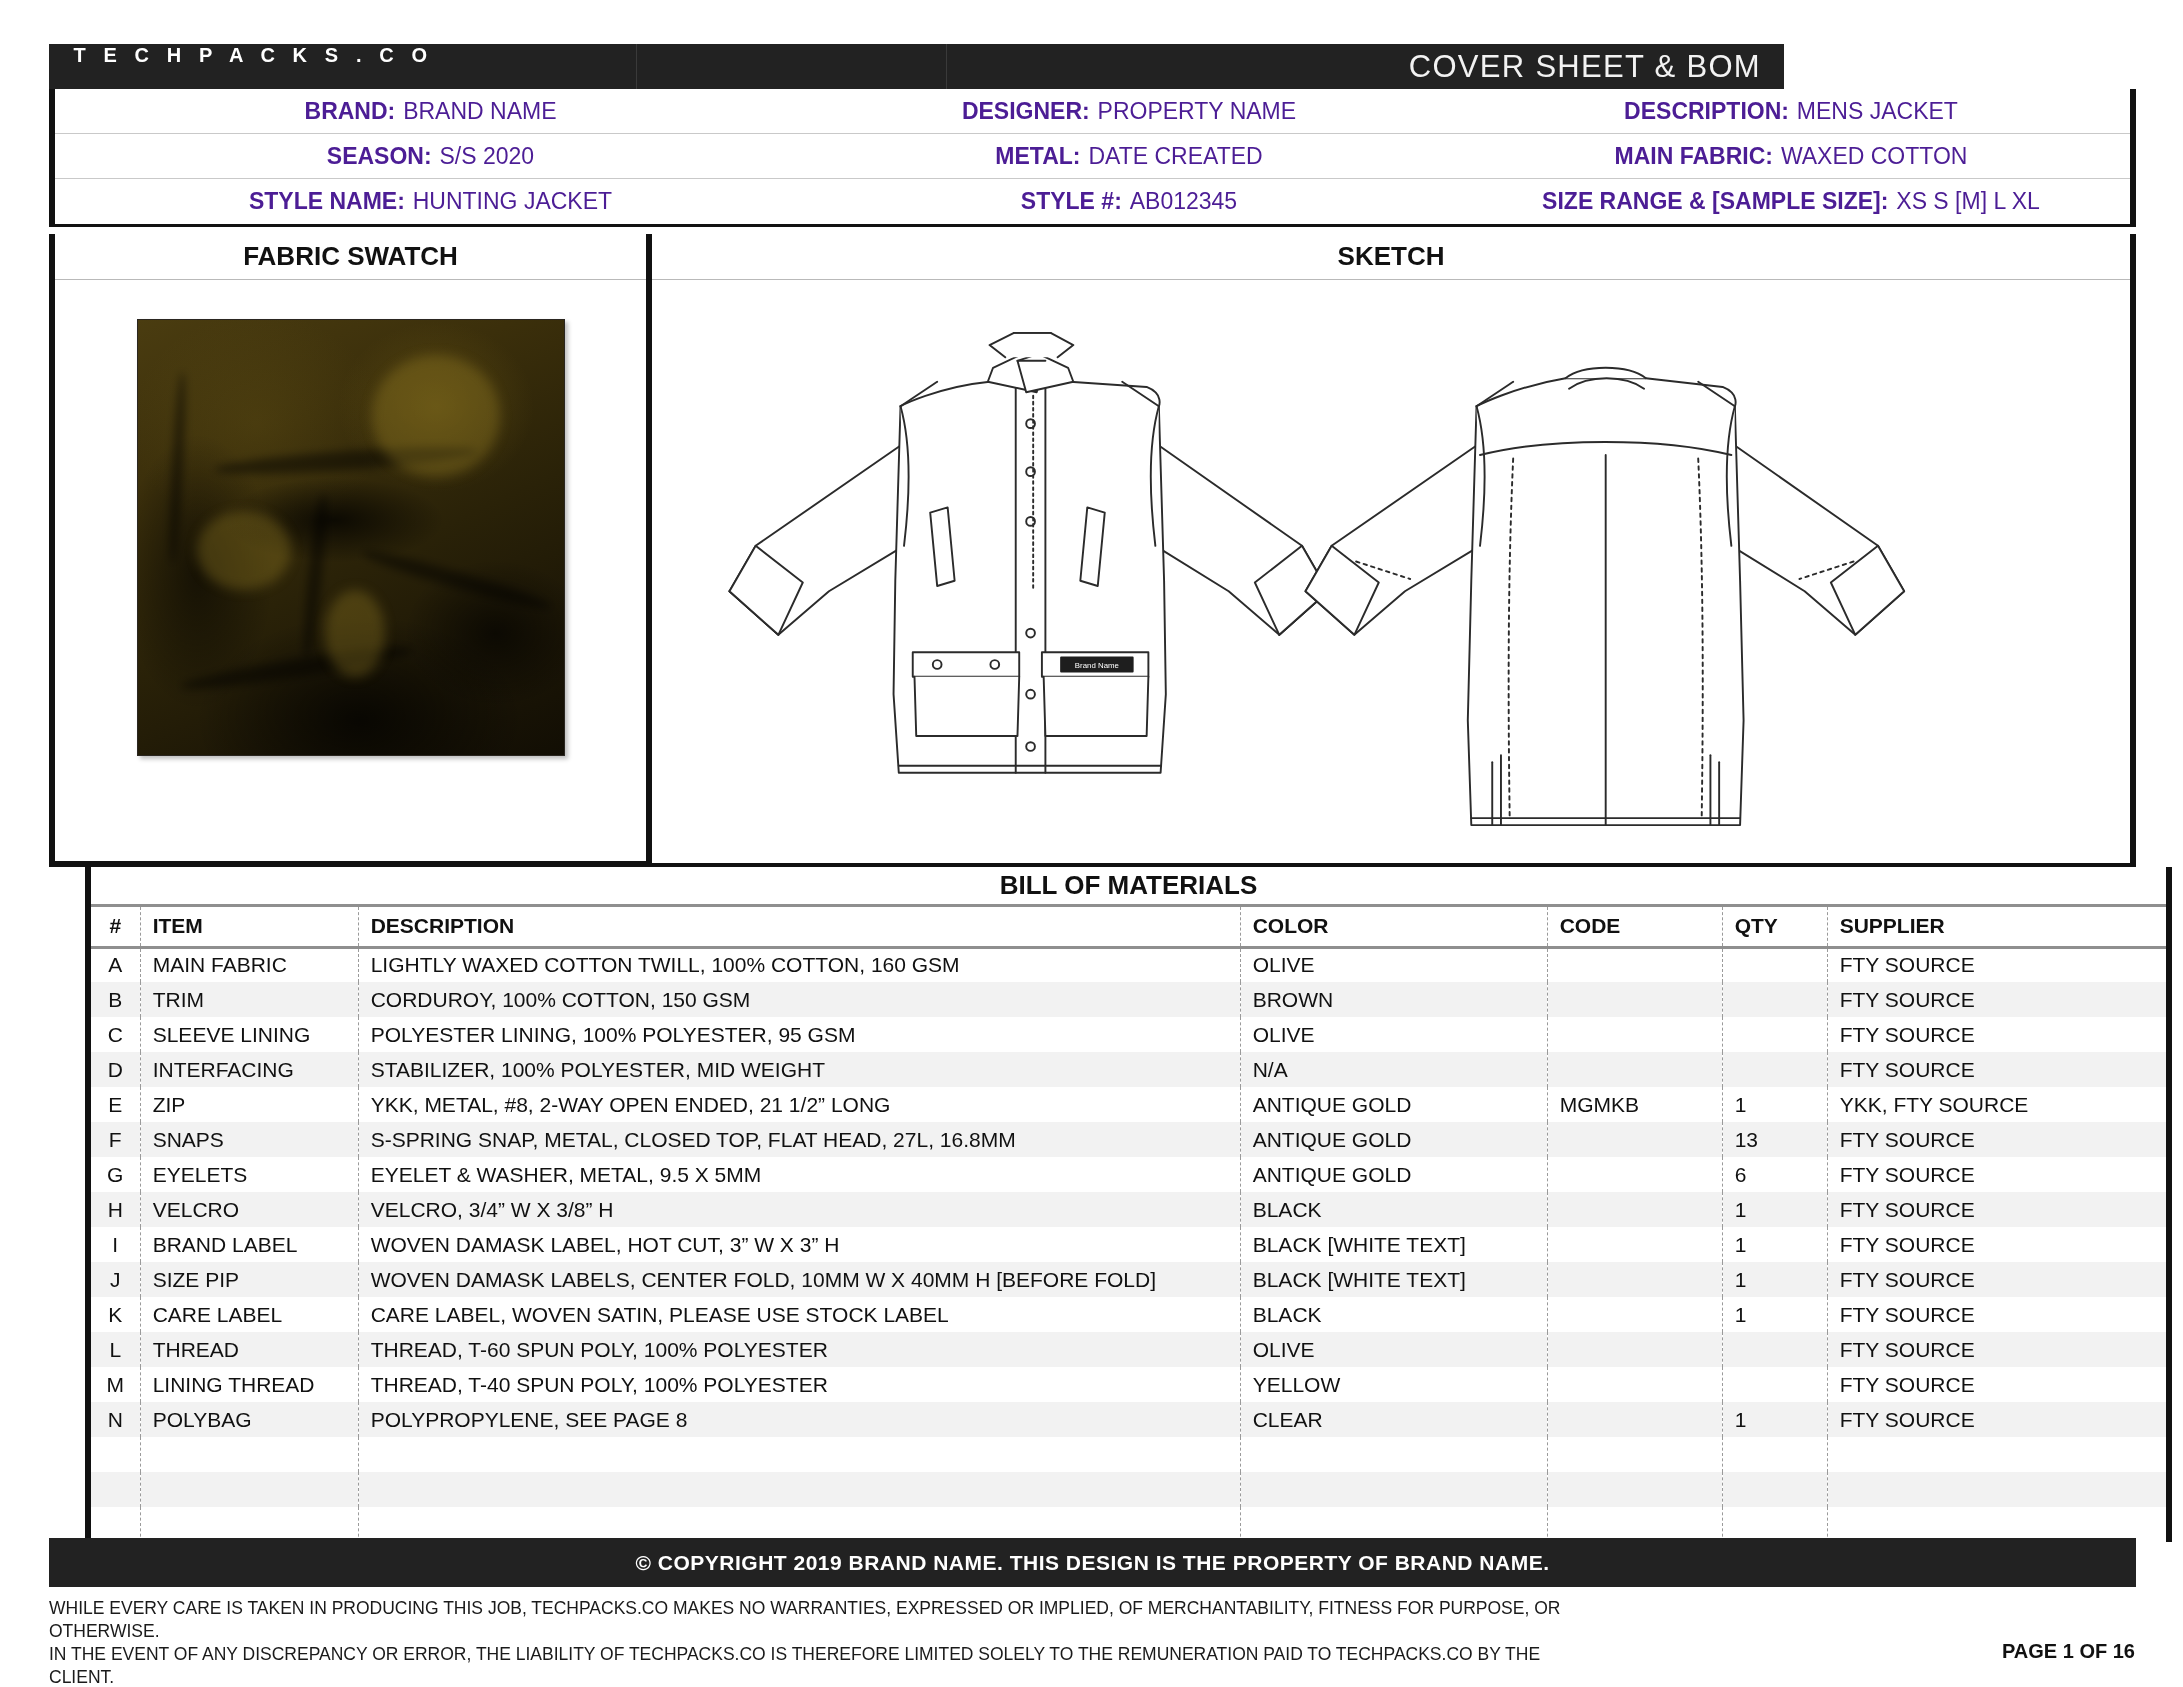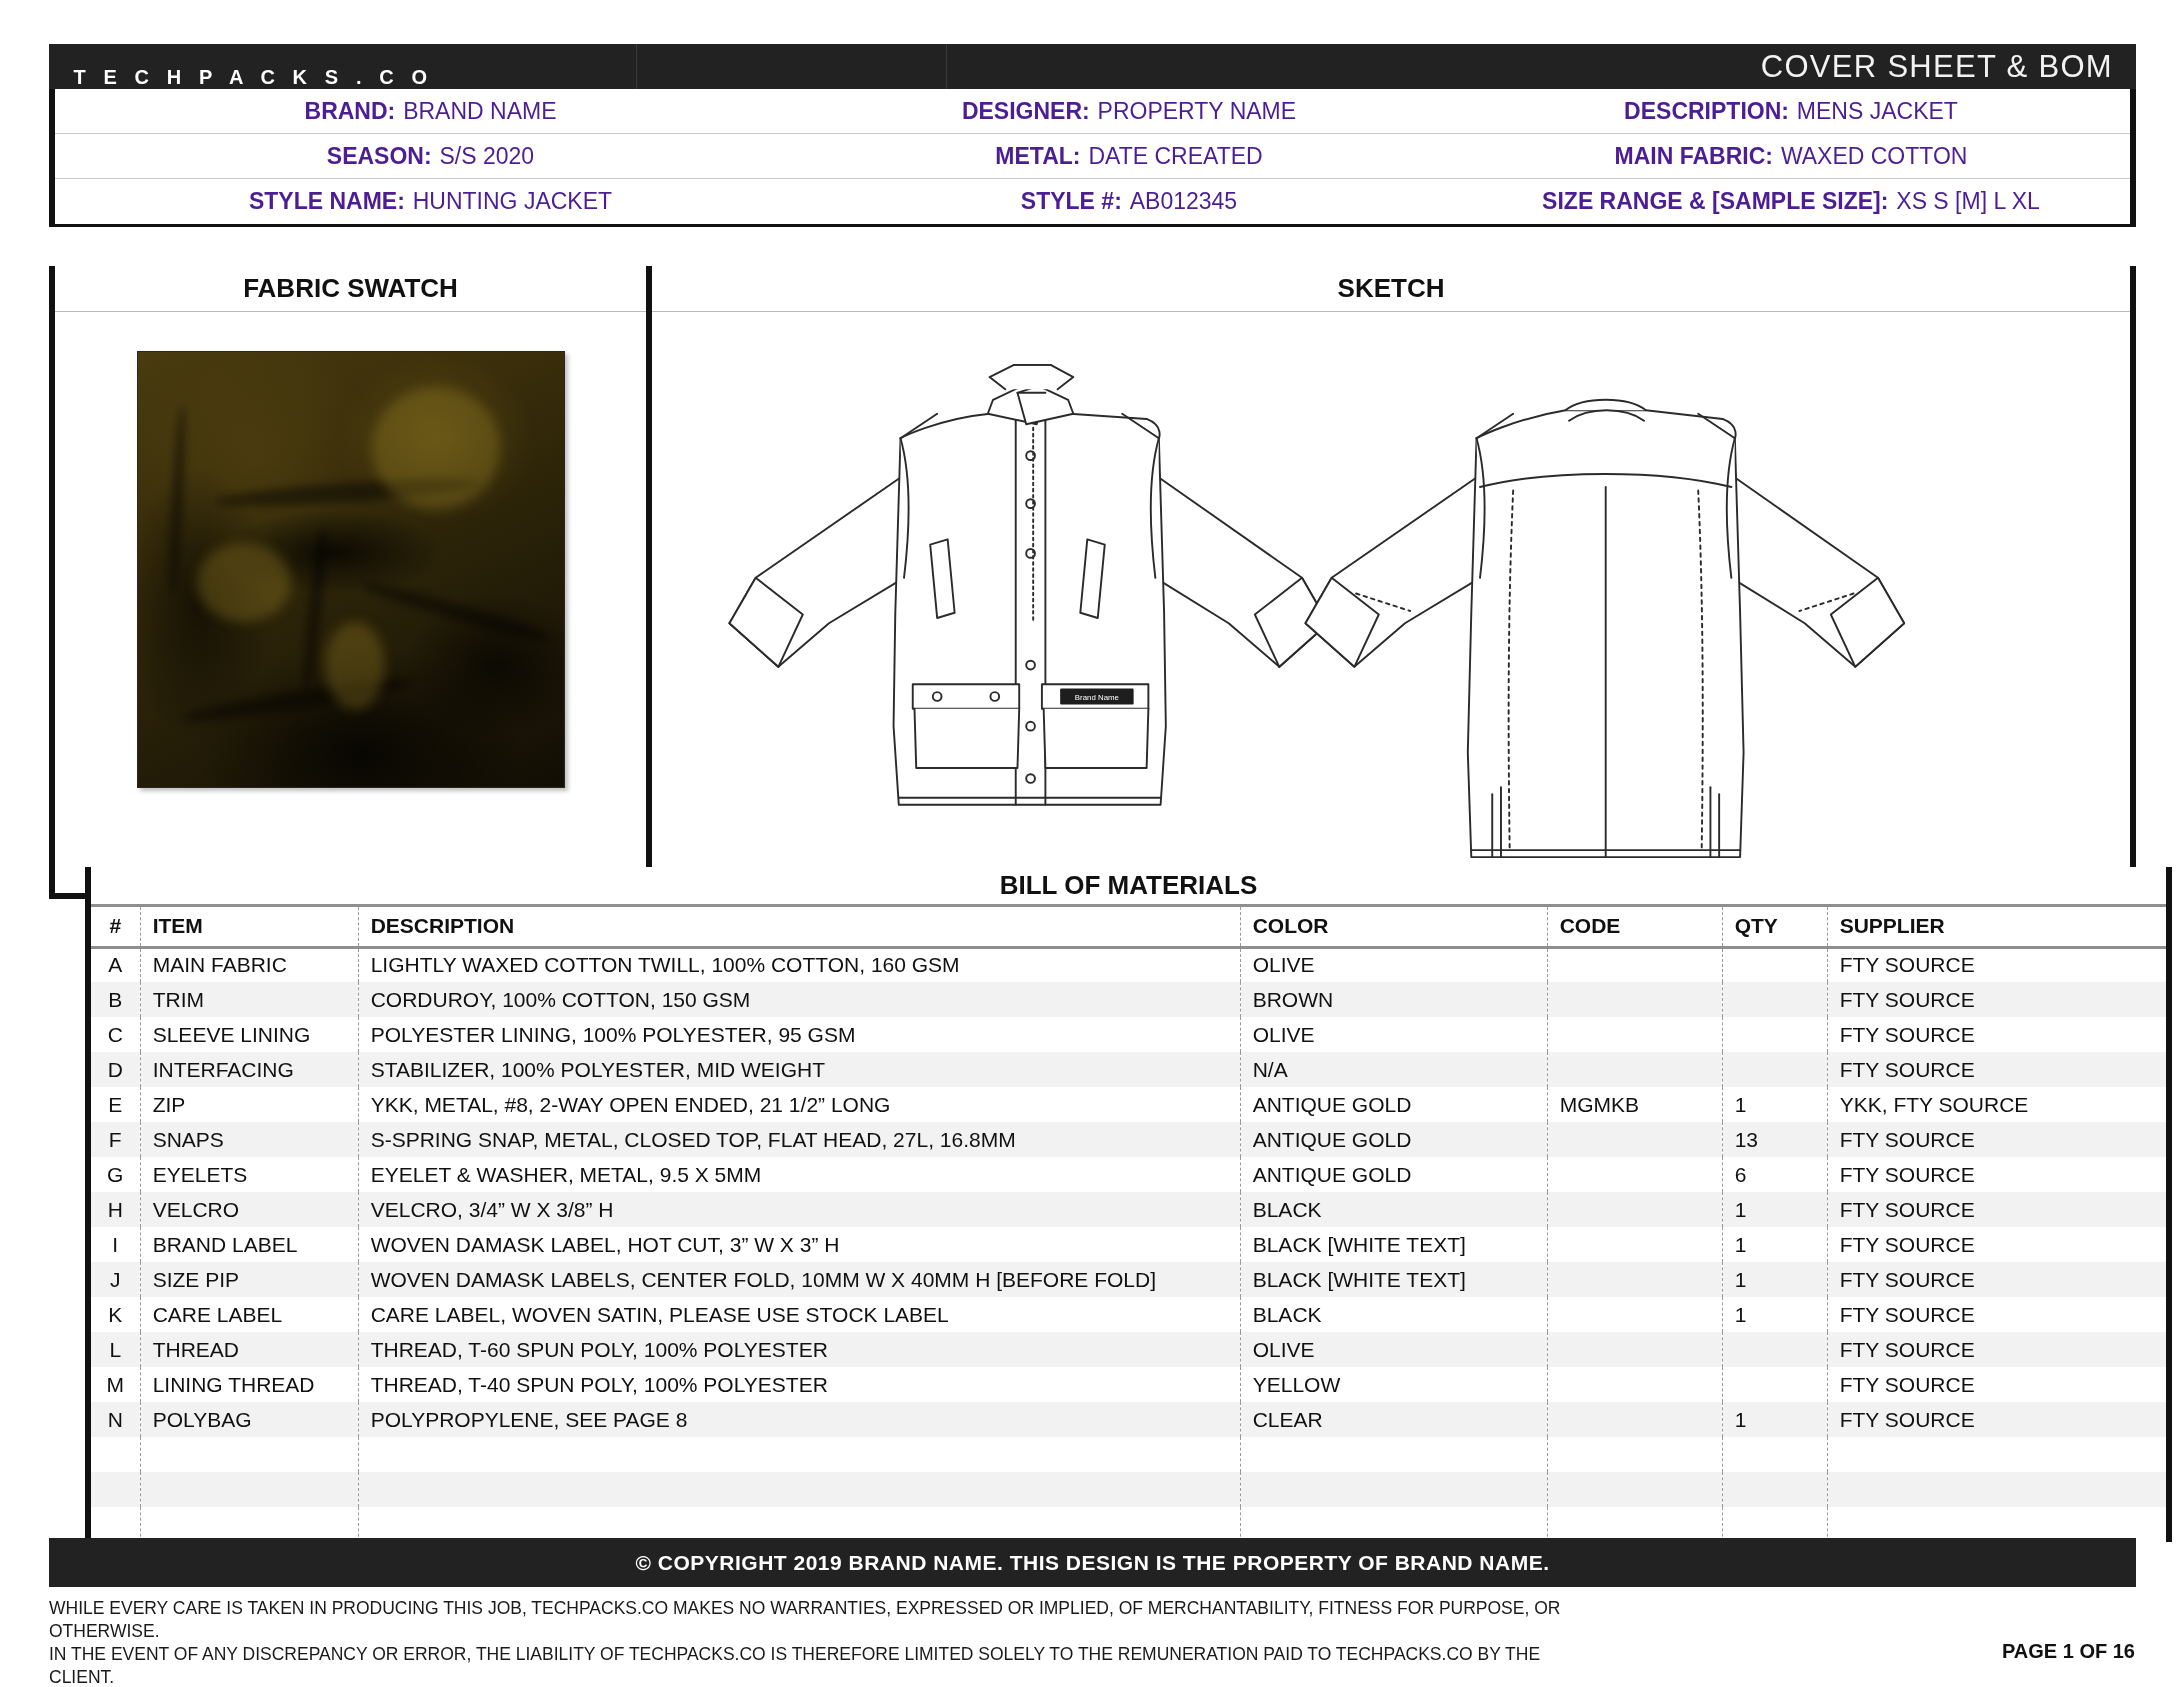--- a/index.html
+++ b/index.html
@@ -6,22 +6,22 @@
   html, body {
     width: 2184px; height: 1687px;
     background: #ffffff;
     font-family: "Liberation Sans", sans-serif;
     -webkit-font-smoothing: antialiased;
   }
   .page { position: relative; width: 2184px; height: 1687px; background: #fff; }
 
   
   .topbar {
-    position: absolute; left: 49px; top: 44px; width: 2087px; height: 45px;
-    background: #222222; color: #fff; display: flex; align-items: flex-end;
+    position: absolute; left: 49px; top: 44px; width: 1735px; height: 45px;
+    background: #222222; color: #fff; display: flex; align-items: flex-start;
   }
   .topbar .logo {
     flex: 0 0 587px; padding-left: 24.5px;
     font-size: 20px; font-weight: bold; letter-spacing: 6.1px; color: #ffffff;
   }
   .topbar .seg { flex: 0 0 310px; border-left: 0.9px solid #3a3a3a; height: 100%; }
   .topbar .title {
     flex: 1; text-align: right; padding-right: 23px;
     font-size: 31px; letter-spacing: 1.3px; font-weight: 400; color: #f2f2f2;
     border-left: 0.9px solid #3a3a3a; line-height: 45px;
@@ -40,21 +40,21 @@
     display: flex; align-items: center; justify-content: center;
     font-size: 23px; color: #4c1d95; white-space: nowrap;
   }
   .infocell .lbl { font-weight: bold; margin-right: 7.9px; }
   .infocell .val { font-weight: 400; }
   .c1 { flex: 0 0 751px; }
   .c2 { flex: 0 0 646px; }
   .c3 { flex: 1; }
 
   
-  .panels { position: absolute; left: 49px; top: 234px; width: 2087px; height: 633px; display: flex; margin-top: 32px; }
+  .panels { position: absolute; left: 49px; top: 234px; width: 2087px; height: 633px; display: flex; }
   .panel-left {
     flex: 0 0 603px;
     border-left: 6.1px solid #111; border-right: 6.1px solid #111;
     border-bottom: 6.1px solid #111; border-top: none;
     display: flex; flex-direction: column; background: #fff;
   }
   .panel-right {
     flex: 1;
     border-right: 6.1px solid #111; border-bottom: 4.4px solid #111;
     display: flex; flex-direction: column; background: #fff;

